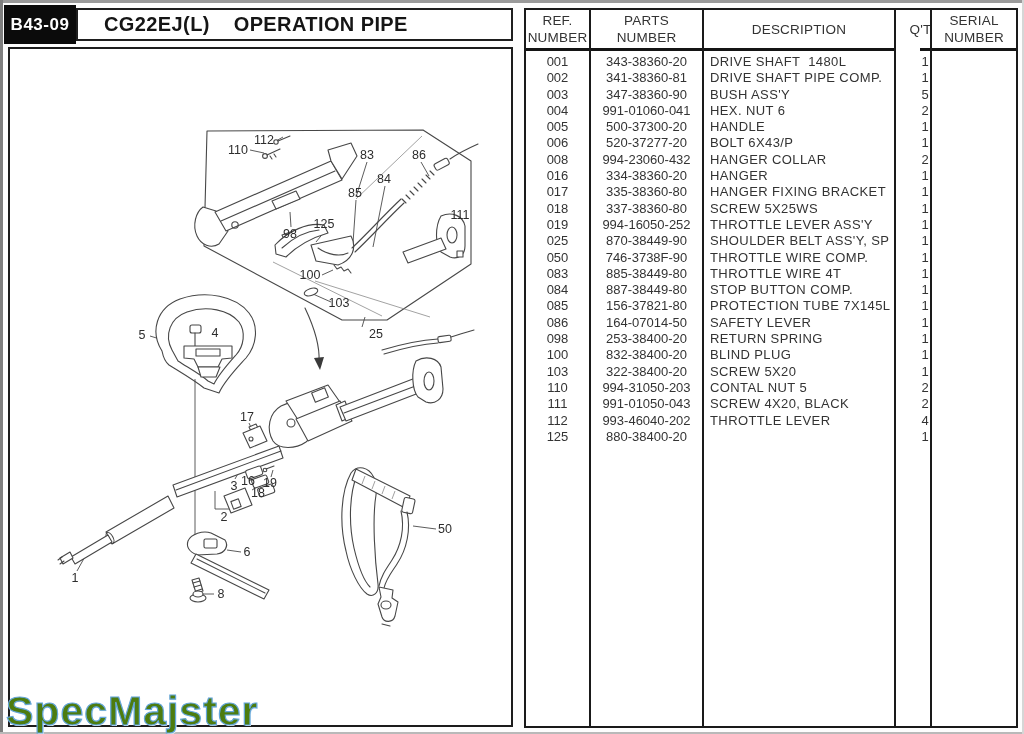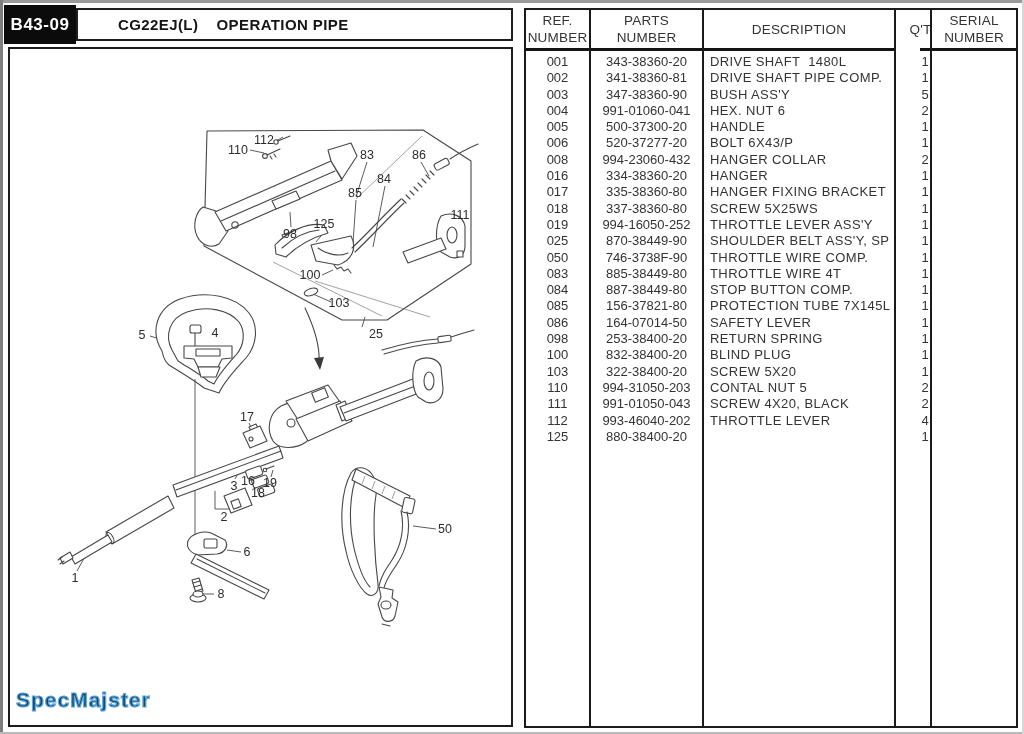--- a/index.html
+++ b/index.html
@@ -17,39 +17,39 @@
   .code-box{
     position:absolute; left:4px; top:5px; width:72px; height:39px;
     background:#0b0b0b; color:#fff; display:flex; align-items:center; justify-content:center;
     font-size:17px; font-weight:700; letter-spacing:.5px;
   }
   .title-box{
     position:absolute; left:76px; top:8px; width:437px; height:33px;
     border:2px solid #1e1e1e; background:#fff; display:flex; align-items:center;
   }
   .title-box .title-text{
-    padding-left:40px; font-size:15px; font-weight:700; color:#151515;
+    padding-left:26px; font-size:20px; font-weight:700; color:#151515;
     letter-spacing:.4px; white-space:pre;
   }
 
   
   .diagram-panel{
     position:absolute; left:8px; top:47px; width:505px; height:680px;
     border:2px solid #1c1c1c; background:#fff;
   }
   .diagram-panel svg{ position:absolute; left:0; top:0; width:501px; height:676px; }
   .callouts{ position:absolute; left:0; top:0; width:501px; height:676px; }
   .callout{
     position:absolute; transform:translate(-50%,-50%);
     font-size:12.5px; color:#2d2d2d; white-space:nowrap;
   }
   .watermark{
-    position:absolute; left:16px; top:688px; z-index:6;
-    font-size:21px; font-weight:700; letter-spacing:1px;
-    color:#0c4a6e; -webkit-text-stroke:1.2px #64a6da;
+    position:absolute; left:6px; top:688px; z-index:6;
+    font-size:41px; font-weight:700; letter-spacing:1px;
+    color:#4d7c0f; -webkit-text-stroke:1.2px #64a6da;
     text-shadow:1px 1px 0 #e9f4fc;
   }
 
   
   .parts-table{
     position:absolute; left:524px; top:8px; width:494px; height:720px;
     border:2px solid #1a1a1a; background:#fff; display:flex;
   }
   .t-col{ display:flex; flex-direction:column; overflow:hidden; }
   .t-col + .t-col{ border-left:2px solid #1a1a1a; }

